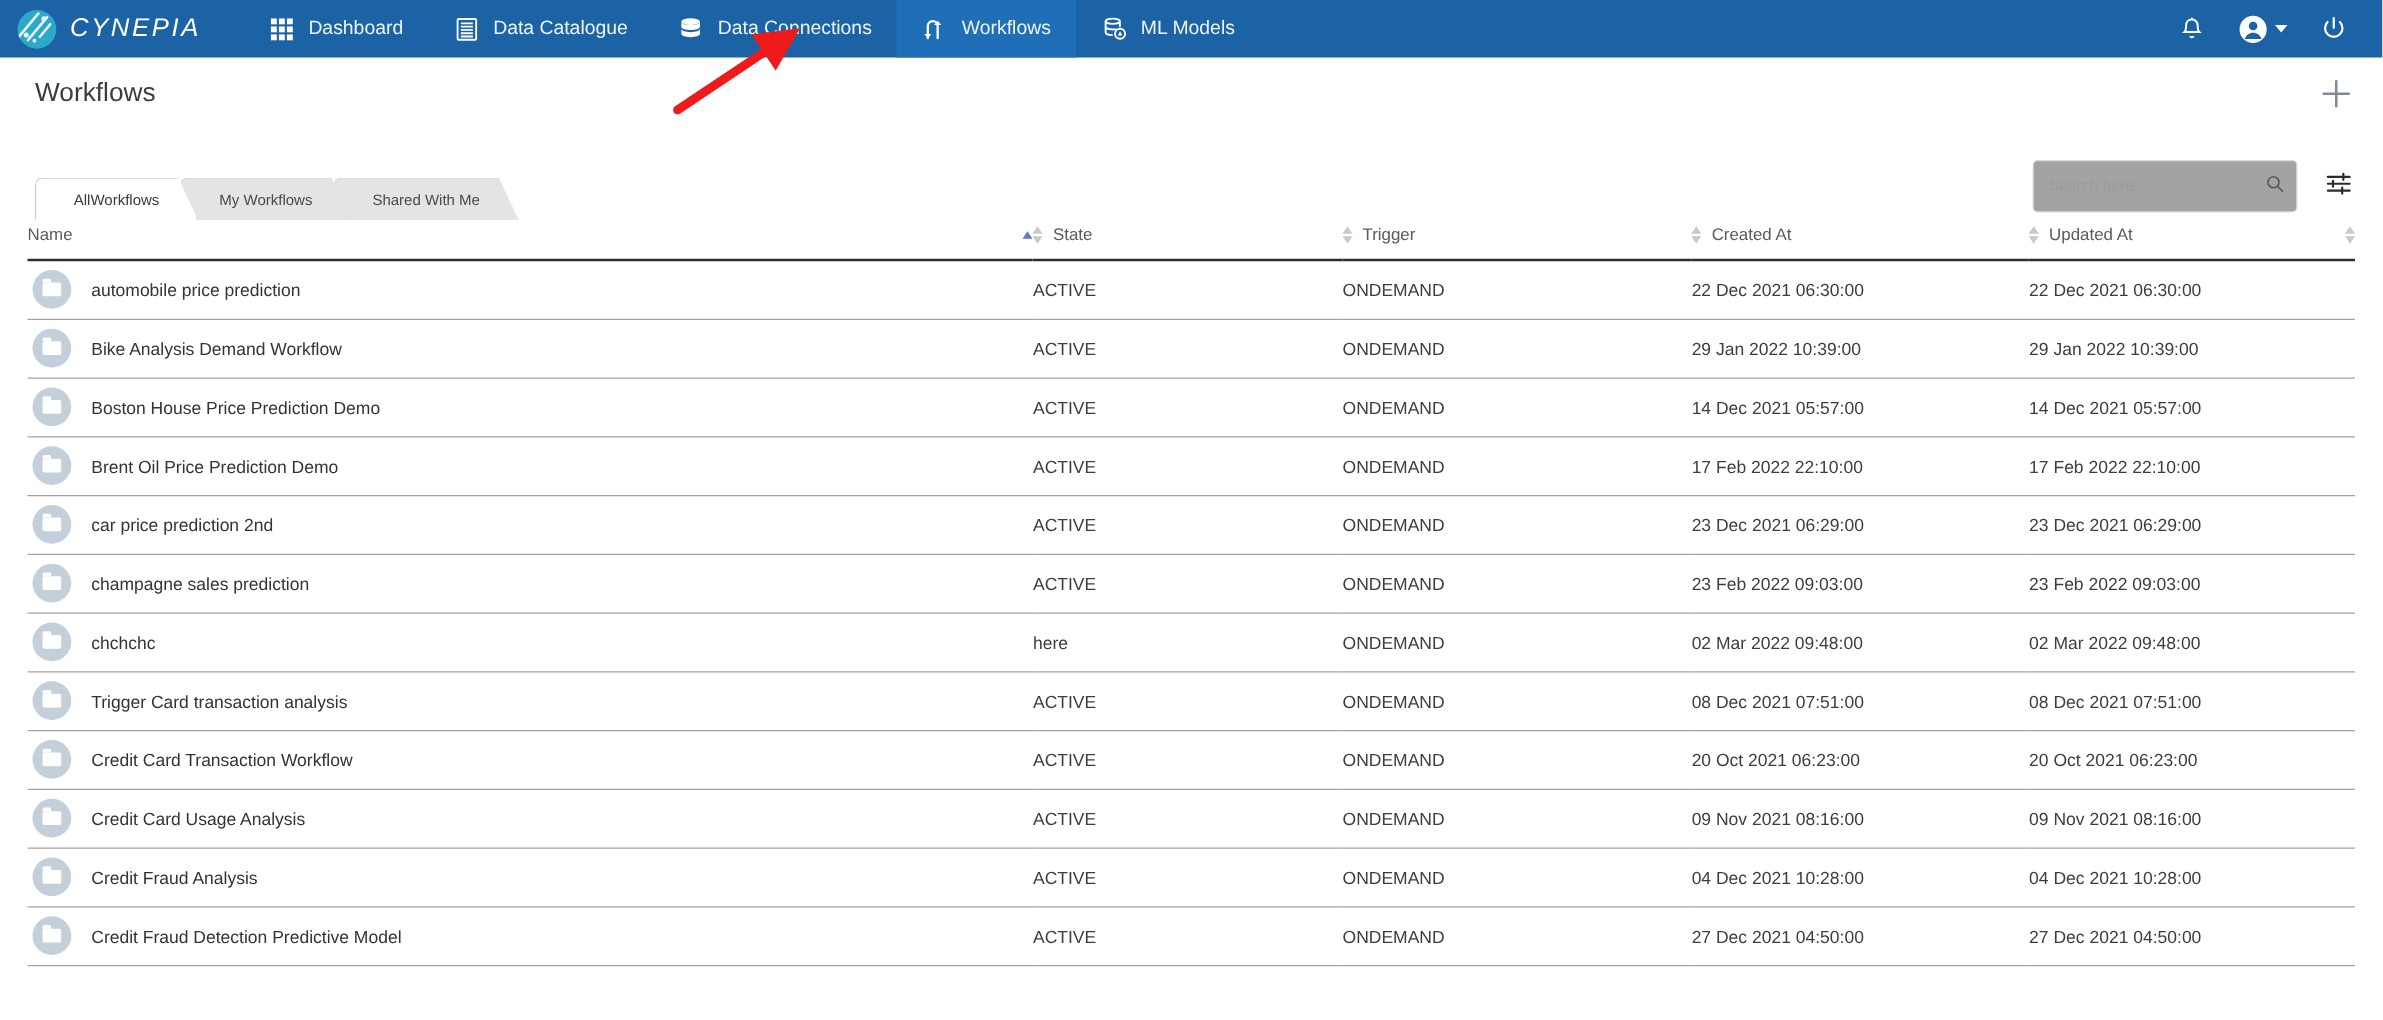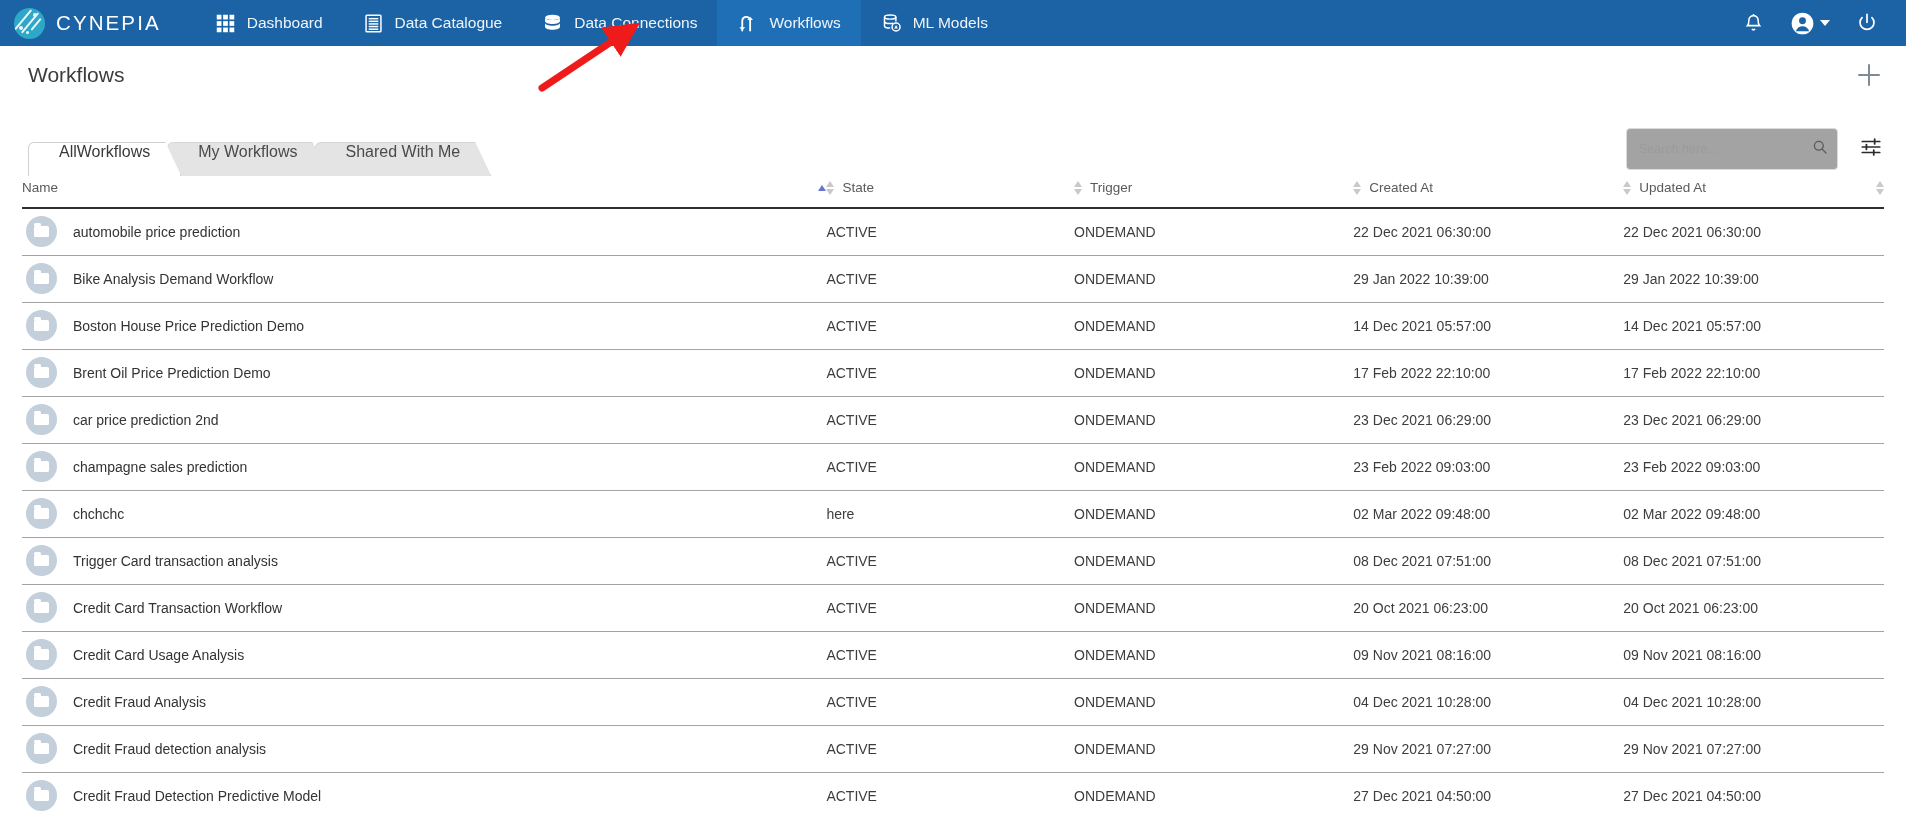--- a/index.html
+++ b/index.html
@@ -12,21 +12,21 @@
 
   
   .topnav {
     height: 46px;
     background: #1b63a5;
     display: flex;
     align-items: center;
     padding: 0 22px 0 14px;
     position: relative;
   }
-  .brand { display: flex; align-items: center; gap: 11px; margin-right: 34px; }
+  .brand { display: flex; align-items: center; gap: 11px; margin-right: 34px; font-style: italic; }
   .brand-logo {
     width: 31px; height: 31px; border-radius: 50%;
     background: #2ea8c8;
     position: relative; overflow: hidden; flex: none;
   }
   .brand-logo i {
     position: absolute; background: #eaf7fb; border-radius: 2px;
   }
   .l1 { width: 2.4px; height: 26px; left: 8px;  top: -1px; transform: rotate(40deg); }
   .l2 { width: 2.4px; height: 26px; left: 15px; top: 2px;  transform: rotate(40deg); }
@@ -80,23 +80,23 @@
   .tabs-row {
     display: flex; align-items: flex-end;
     padding: 0 24px 0 28px;
     height: 78px;
     position: relative;
   }
   .tabs { display: flex; align-items: flex-end; }
   .tab {
     position: relative;
     height: 34px;
-    display: flex; align-items: flex-start;
+    display: flex; align-items: center;
     padding: 0 30px 0 30px;
-    font-size: 16px; color: #4a4a4a;
+    font-size: 12px; color: #4a4a4a;
     background: #e4e4e4;
     border: 1px solid #d6d6d6;
     border-bottom: none;
     border-top-left-radius: 6px;
     border-top-right-radius: 2px;
     margin-right: -14px;
     cursor: pointer;
     clip-path: polygon(0 0, calc(100% - 16px) 0, 100% 100%, 0 100%);
   }
   .tab.active {
@@ -557,34 +557,20 @@
           <td><span>ONDEMAND</span></td>
           <td><span>04 Dec 2021 10:28:00</span></td>
           <td><span>04 Dec 2021 10:28:00</span></td>
         </tr>
         <tr>
           <td>
             <div class="name-cell">
               <span class="avatar">
                 <span class="folder"></span>
               </span>
-              <span class="name-text">Credit Fraud detection analysis</span>
-            </div>
-          </td>
-          <td><span>ACTIVE</span></td>
-          <td><span>ONDEMAND</span></td>
-          <td><span>29 Nov 2021 07:27:00</span></td>
-          <td><span>29 Nov 2021 07:27:00</span></td>
-        </tr>
-        <tr>
-          <td>
-            <div class="name-cell">
-              <span class="avatar">
-                <span class="folder"></span>
-              </span>
               <span class="name-text">Credit Fraud Detection Predictive Model</span>
             </div>
           </td>
           <td><span>ACTIVE</span></td>
           <td><span>ONDEMAND</span></td>
           <td><span>27 Dec 2021 04:50:00</span></td>
           <td><span>27 Dec 2021 04:50:00</span></td>
         </tr>
       </tbody>
   </table>

